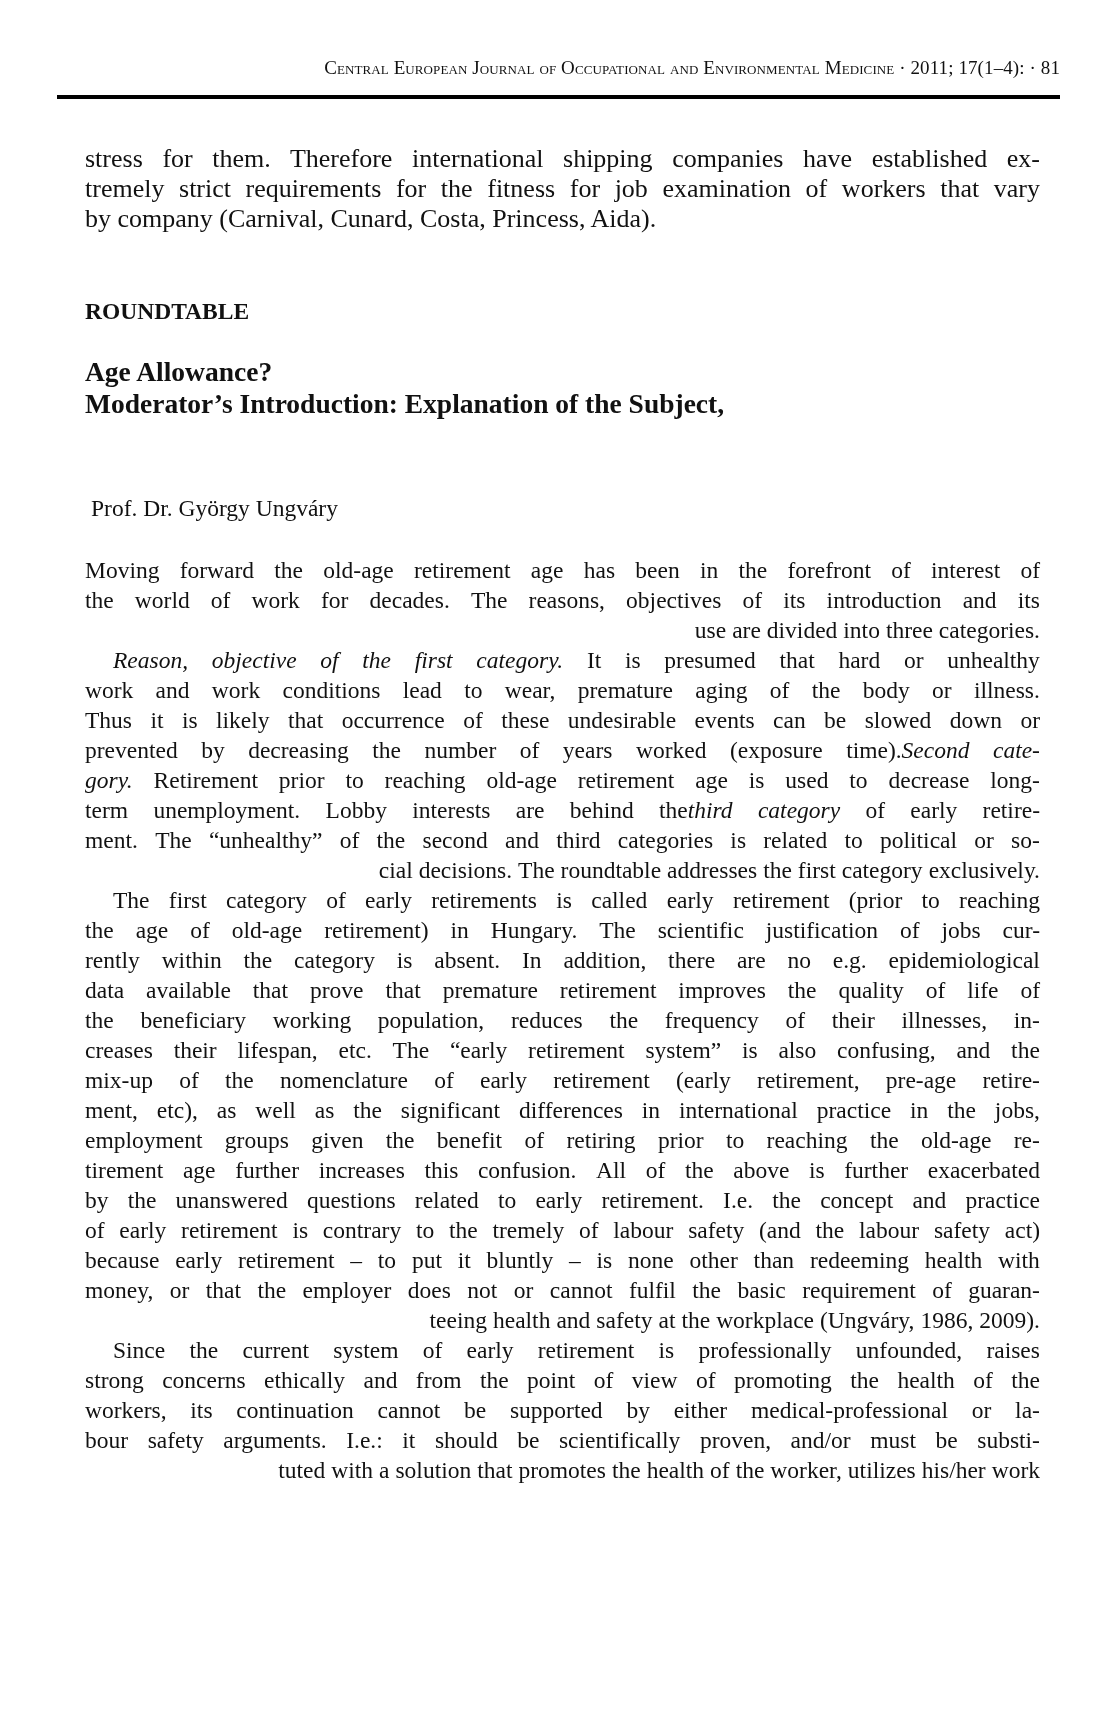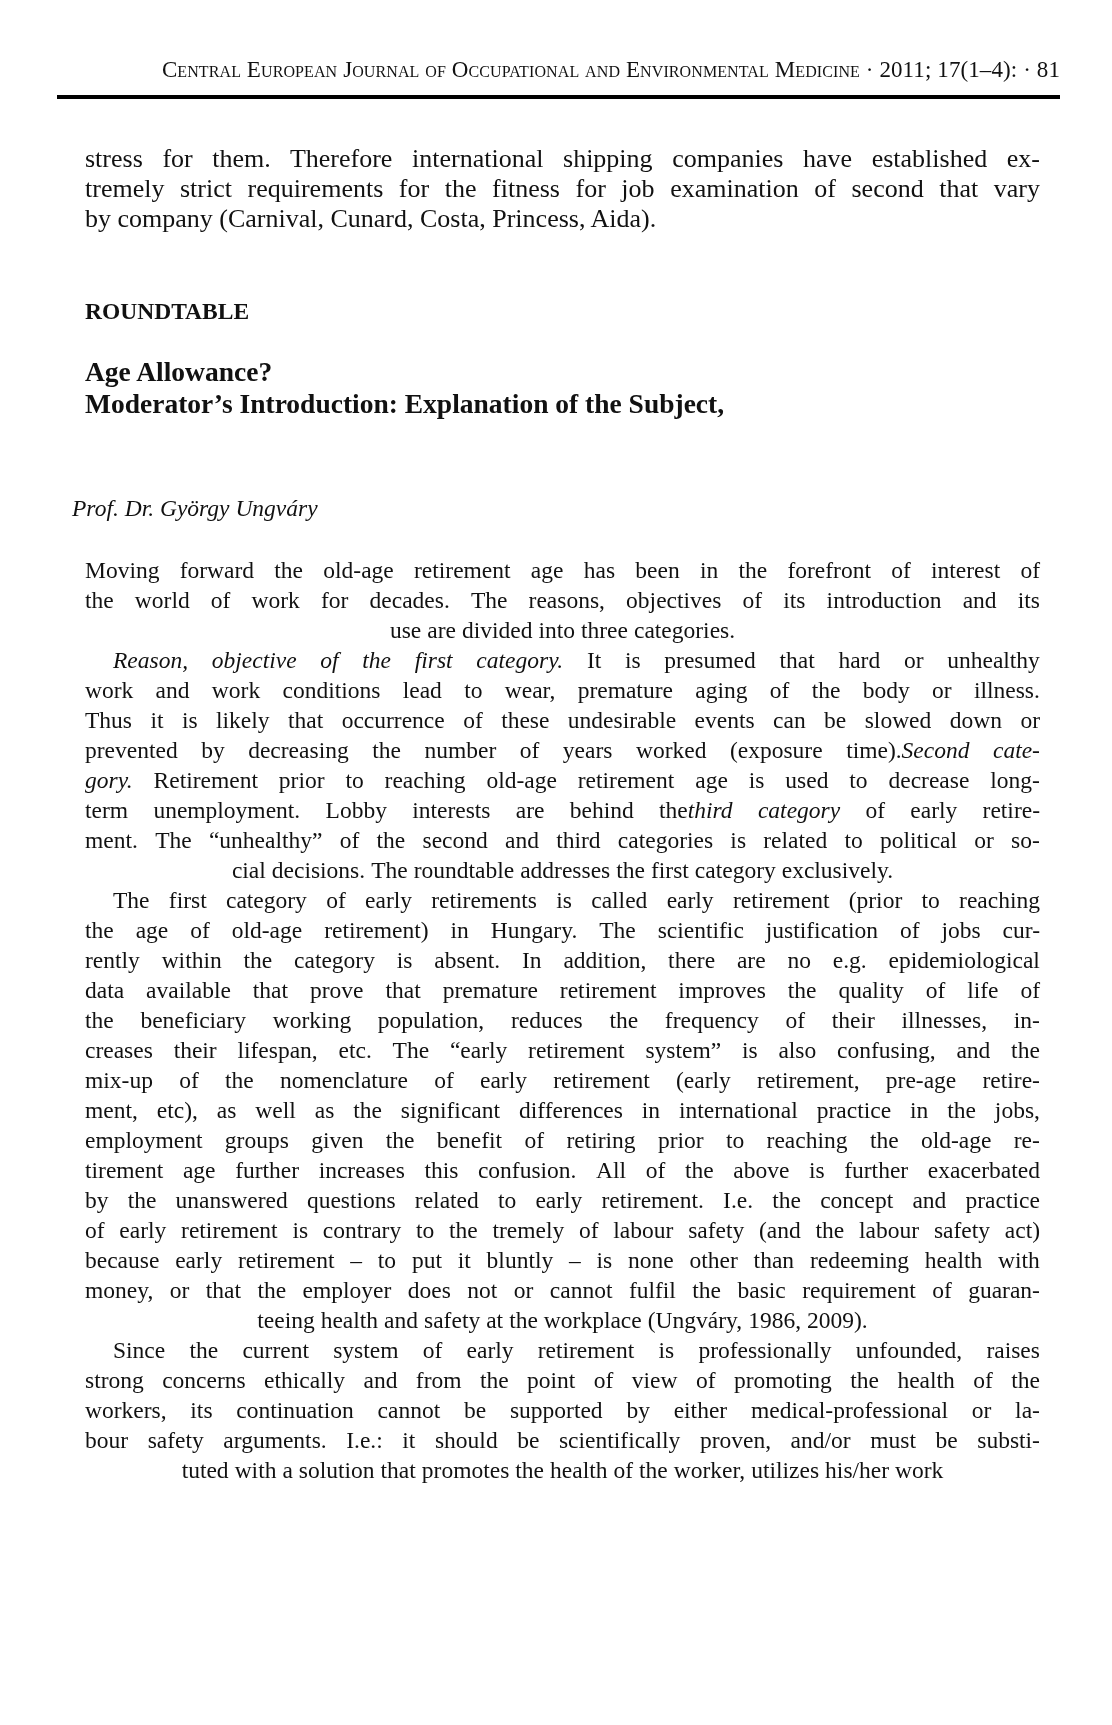--- a/index.html
+++ b/index.html
@@ -1,45 +1,45 @@
 <!DOCTYPE html>
 <html><head>
 <meta charset="utf-8">
 <style>
   html, body { margin: 0; padding: 0; background: #ffffff; }
   body { width: 1112px; height: 1725px; position: relative; overflow: hidden;
          font-family: "Liberation Serif", "DejaVu Serif", serif; color: #111; }
   .header { position: absolute; left: 57px; top: 57px; width: 1003px; text-align: right;
-            font-size: 23px; letter-spacing: 0.1px; white-space: nowrap; }
+            font-size: 19px; letter-spacing: 0.1px; white-space: nowrap; }
   .header .sc { font-variant: small-caps; }
   .rule { position: absolute; left: 57px; top: 95px; width: 1003px; height: 4px; background: #000; }
   .block { position: absolute; left: 85px; width: 955px; }
   .line { display: block; height: 30px; line-height: 30px; font-size: 26px;
           text-align: justify; text-align-last: justify; white-space: nowrap; overflow: visible; }
   .line.last { text-align-last: left; }
   .jline { display: flex; justify-content: space-between; height: 30px; line-height: 30px; font-size: 23.5px; }
-  .jline.last { justify-content: center; }
+  .jline.last { justify-content: flex-end; }
   .jline.last > span + span { margin-left: 6px; }
   .jline.indent { padding-left: 28px; }
   .sec { position: absolute; left: 85px; font-weight: bold; font-size: 23.5px; }
   .title { position: absolute; left: 85px; font-weight: bold; font-size: 27.5px; line-height: 32px; }
-  .author { position: absolute; left: 72px; top: 495px; font-style: italic; font-size: 23.5px; }
+  .author { position: absolute; left: 91px; top: 495px; font-size: 23.5px; }
   i { font-style: italic; }
 </style>
 </head>
 <body>
 
 <div class="header">
   <span class="sc">Central European Journal of Occupational and Environmental Medicine</span><span> · </span><span>2011; 17(1–4):</span><span> · </span><span>81</span>
 </div>
 <div class="rule"></div>
 
 <div class="block" style="top:144px;">
   <div class="line">stress for them. Therefore international shipping companies have established ex-</div>
-  <div class="line">tremely strict requirements for the fitness for job examination of second that vary</div>
+  <div class="line">tremely strict requirements for the fitness for job examination of workers that vary</div>
   <div class="line last">by company (Carnival, Cunard, Costa, Princess, Aida).</div>
 </div>
 
 <div class="sec" style="top:298px;">ROUNDTABLE</div>
 
 <div class="title" style="top:356px;">
   <div>Age Allowance?</div>
   <div>Moderator’s Introduction: Explanation of the Subject,</div>
 </div>
 

